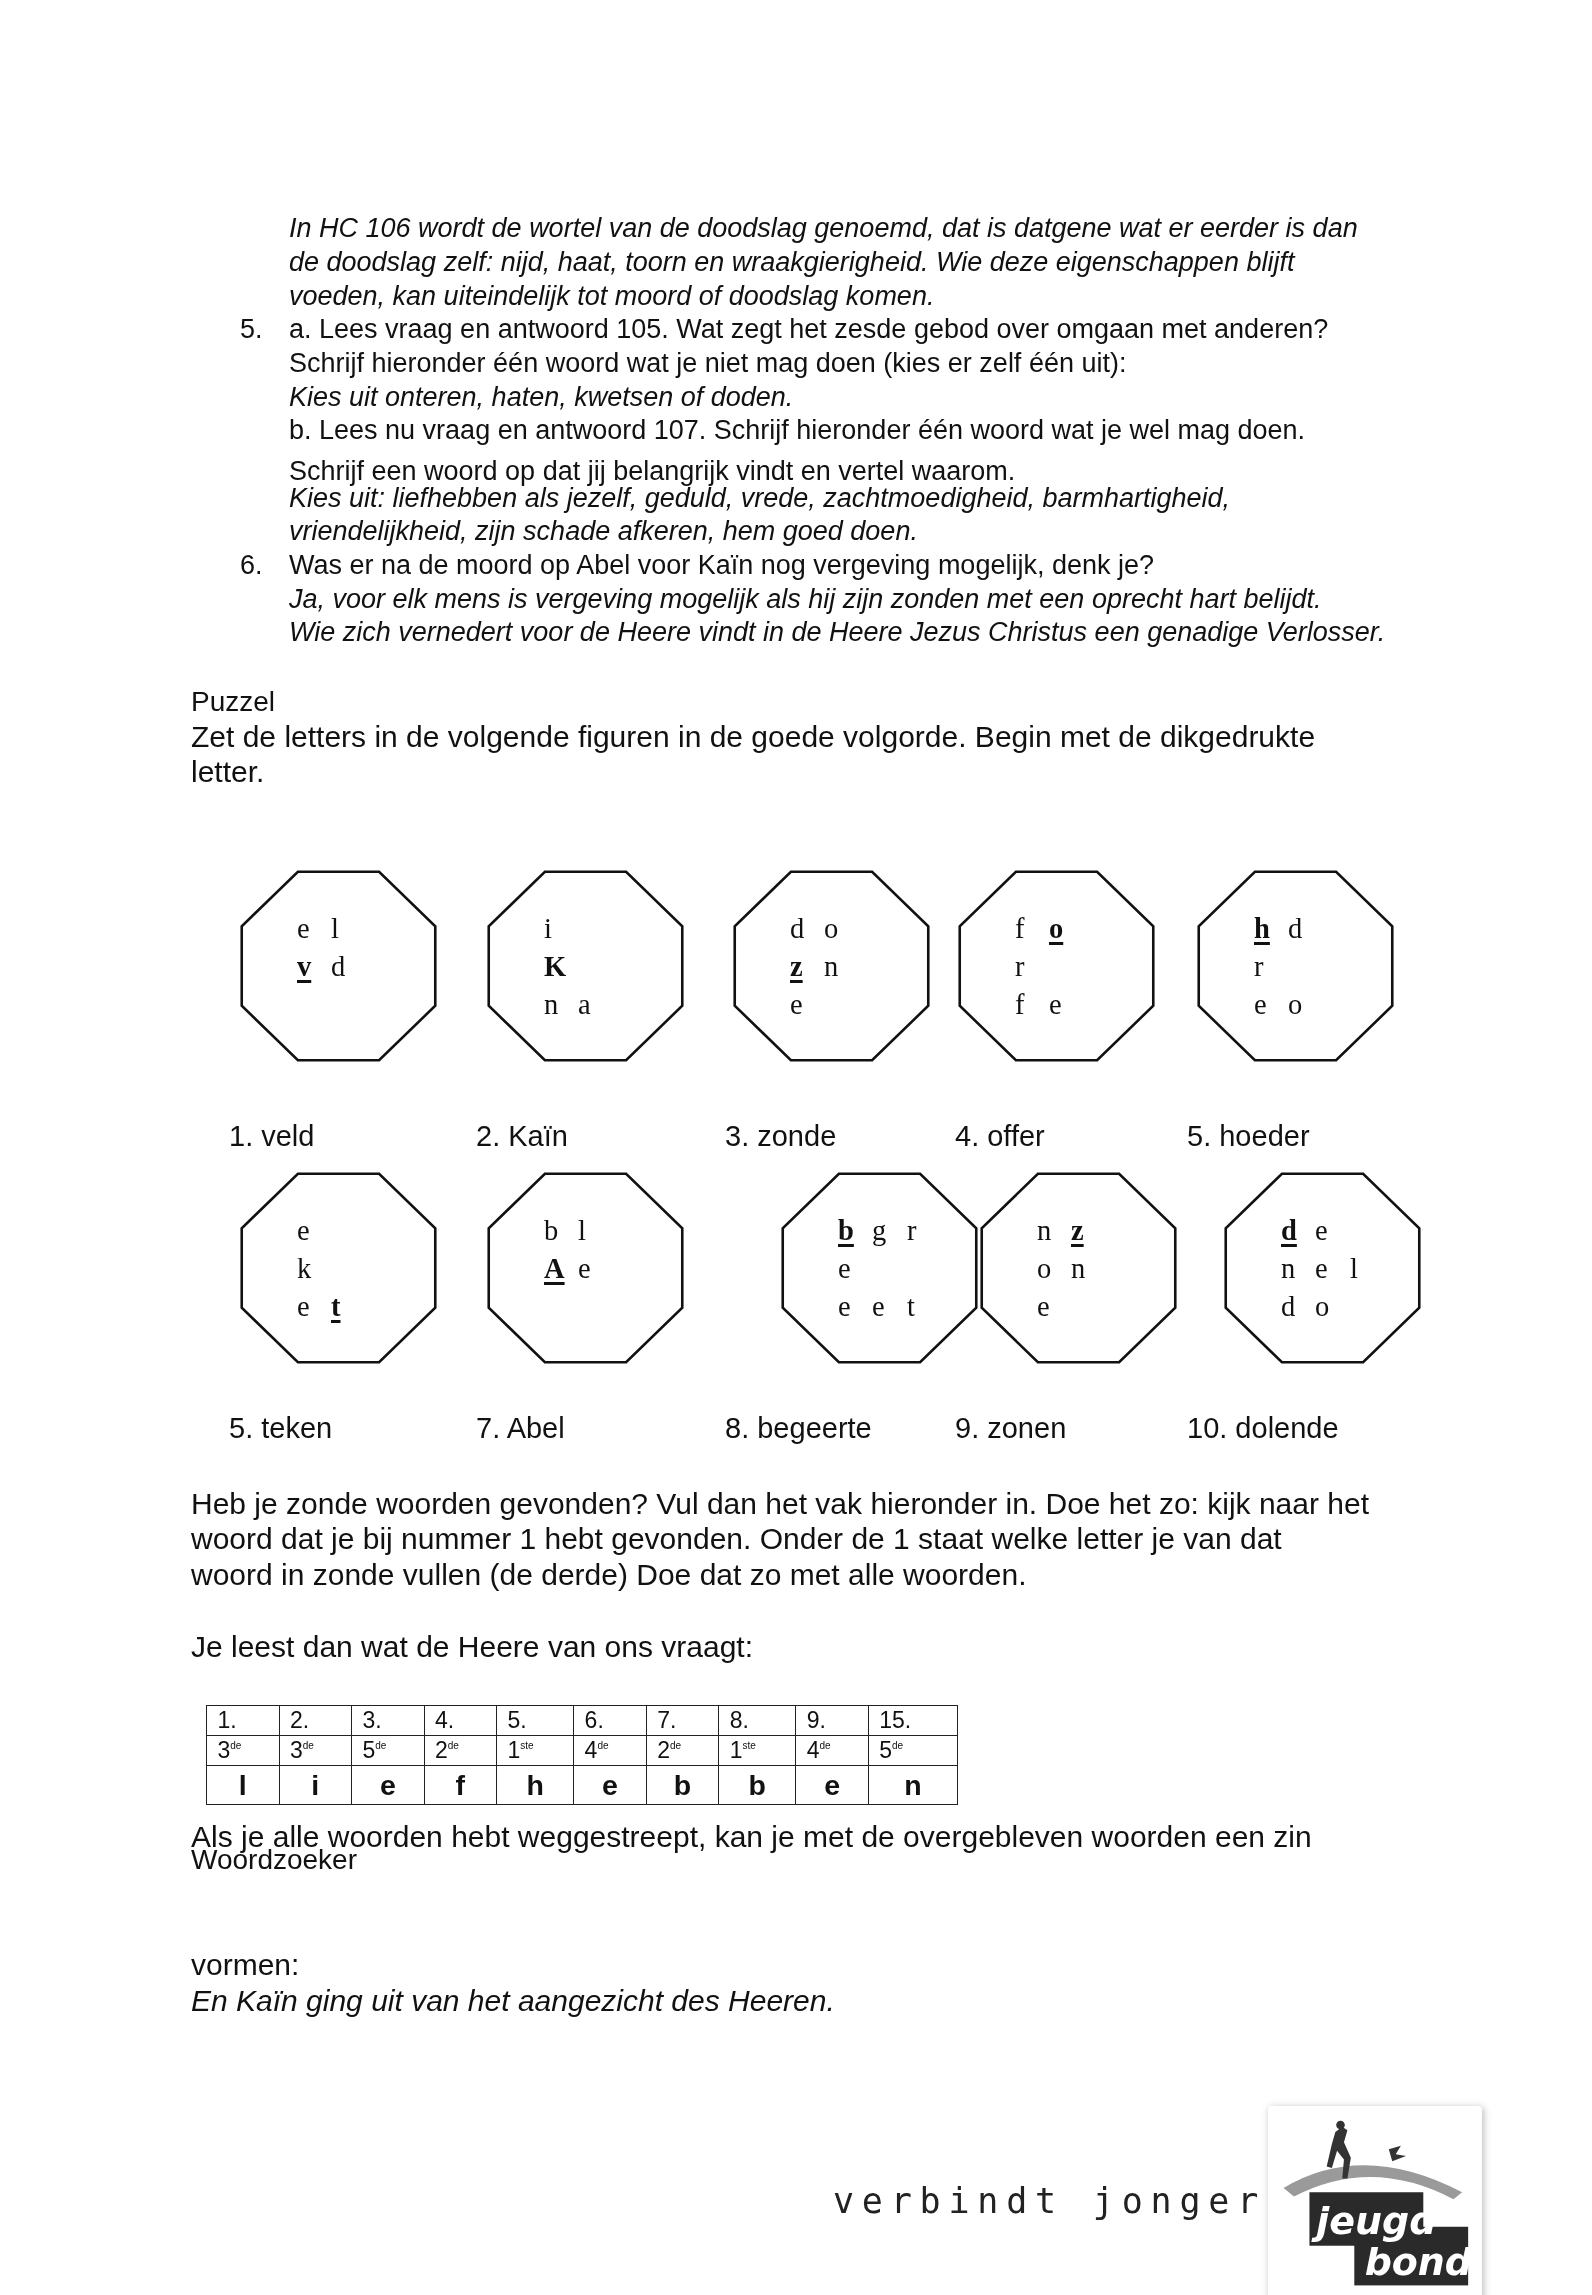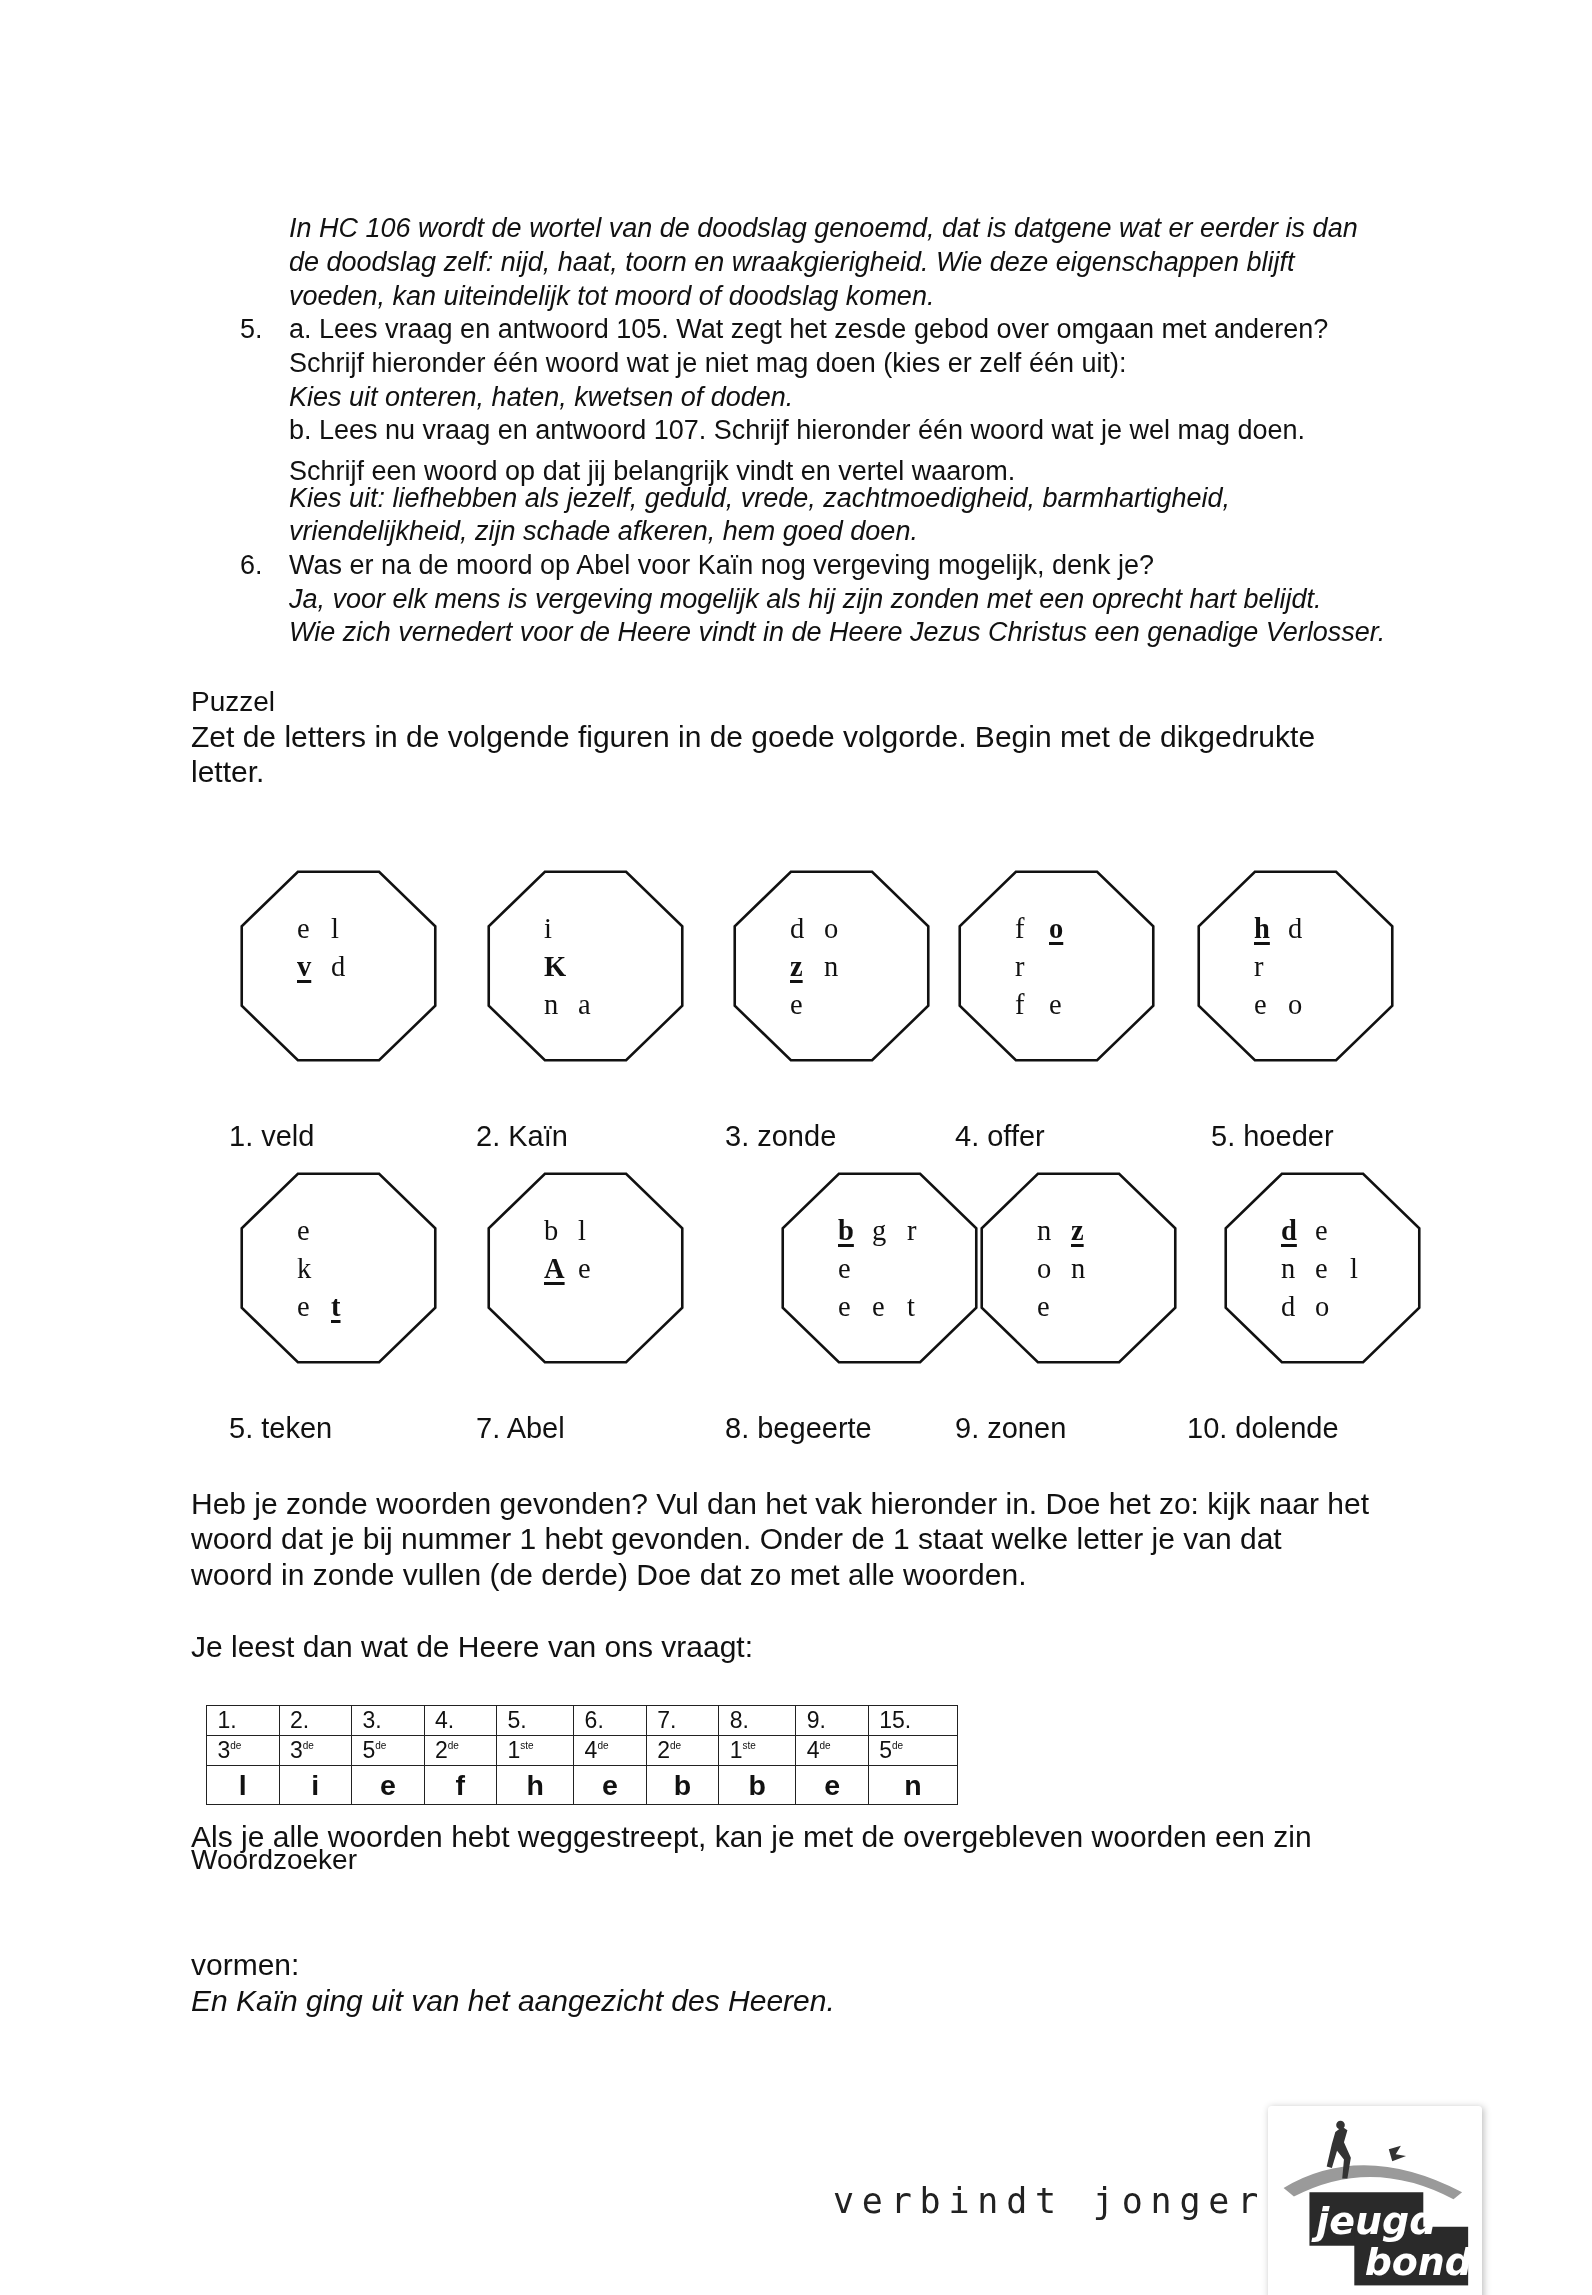--- a/index.html
+++ b/index.html
@@ -93,21 +93,21 @@
     <div class="oct" style="left: 1197px; top: 870px;">
       <svg width="197" height="192" viewBox="0 0 228 222">
         <polygon points="67,2 161,2 226,65 226,157 161,220 67,220 2,157 2,65" fill="#fff" stroke="#111" stroke-width="3"></polygon>
       </svg>
       <span class="ltr b" style="left: 57px; top: 45px;">h</span>
       <span class="ltr" style="left: 91px; top: 45px;">d</span>
       <span class="ltr" style="left: 57px; top: 83px;">r</span>
       <span class="ltr" style="left: 57px; top: 121px;">e</span>
       <span class="ltr" style="left: 91px; top: 121px;">o</span>
     </div>
-    <div class="lbl" style="left: 1187px; top: 1120px; margin-left: 24px;">5. hoeder</div>
+    <div class="lbl" style="left: 1187px; top: 1120px;">5. hoeder</div>
     <div class="oct" style="left: 240px; top: 1172px;">
       <svg width="197" height="192" viewBox="0 0 228 222">
         <polygon points="67,2 161,2 226,65 226,157 161,220 67,220 2,157 2,65" fill="#fff" stroke="#111" stroke-width="3"></polygon>
       </svg>
       <span class="ltr" style="left: 57px; top: 45px;">e</span>
       <span class="ltr" style="left: 57px; top: 83px;">k</span>
       <span class="ltr" style="left: 57px; top: 121px;">e</span>
       <span class="ltr b" style="left: 91px; top: 121px;">t</span>
     </div>
     <div class="lbl" style="left: 229px; top: 1412px;">5. teken</div>

